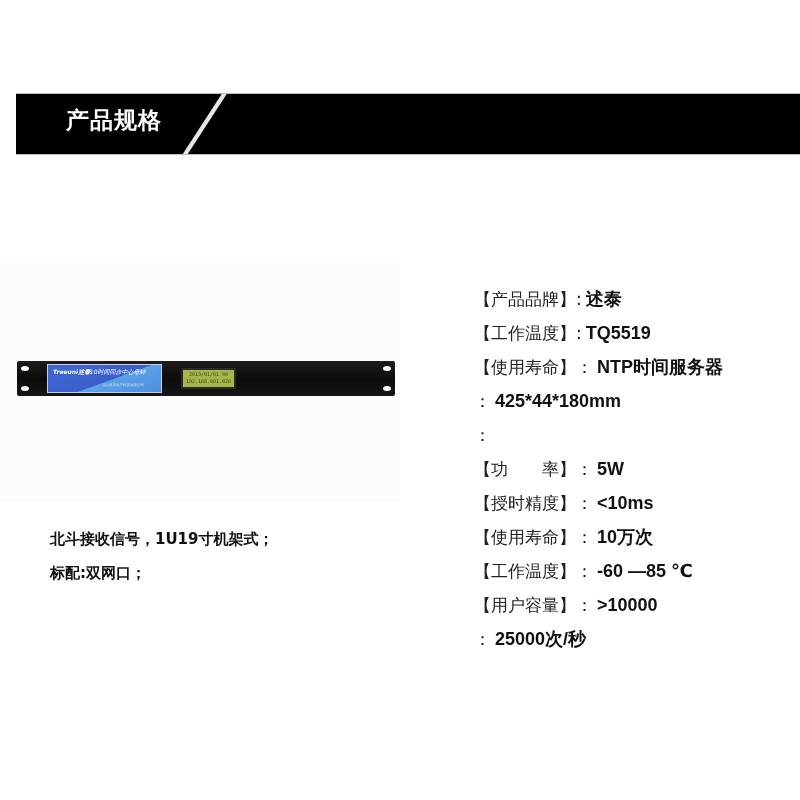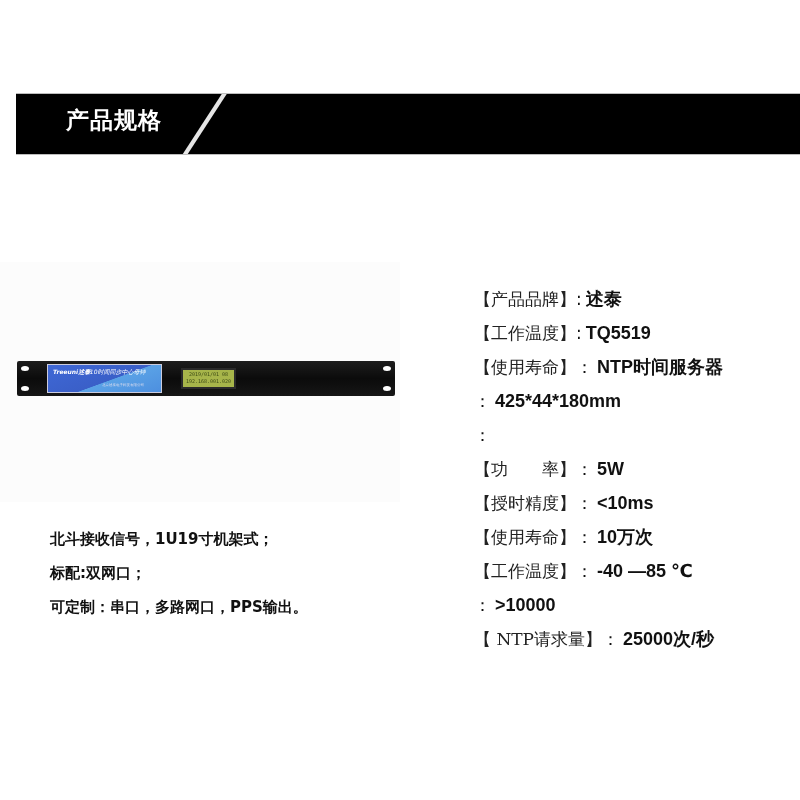--- a/index.html
+++ b/index.html
@@ -96,21 +96,20 @@
   </div>
   <div class="lcd">
     <div>2019/01/01 08</div>
     <div>192.168.001.020</div>
   </div>
 </div>
 
 <div class="features">
   <div class="feature-line">北斗接收信号，1U19寸机架式；</div>
   <div class="feature-line">标配:双网口；</div>
-  <div class="feature-line">可定制：串口，多路网口，PPS输出。</div>
 </div>
 
 <div class="specs">
   <div class="spec-row">
     <span class="spec-label">【产品品牌】</span>
     <span class="spec-sep">:</span>
     <span class="spec-value">述泰</span>
   </div>
   <div class="spec-row">
     <span class="spec-label">【工作温度】</span>
@@ -140,24 +139,24 @@
     <span class="spec-value">&lt;10ms</span>
   </div>
   <div class="spec-row">
     <span class="spec-label">【使用寿命】</span>
     <span class="spec-sep">：</span>
     <span class="spec-value">10万次</span>
   </div>
   <div class="spec-row">
     <span class="spec-label">【工作温度】</span>
     <span class="spec-sep">：</span>
-    <span class="spec-value">-40 —85 ℃</span>
+    <span class="spec-value">-60 —85 ℃</span>
   </div>
   <div class="spec-row">
+    <span class="spec-label">【用户容量】</span>
     <span class="spec-sep">：</span>
     <span class="spec-value">&gt;10000</span>
   </div>
   <div class="spec-row">
-    <span class="spec-label">【 NTP请求量】</span>
     <span class="spec-sep">：</span>
     <span class="spec-value">25000次/秒</span>
   </div>
 </div>
 
 </body></html>

